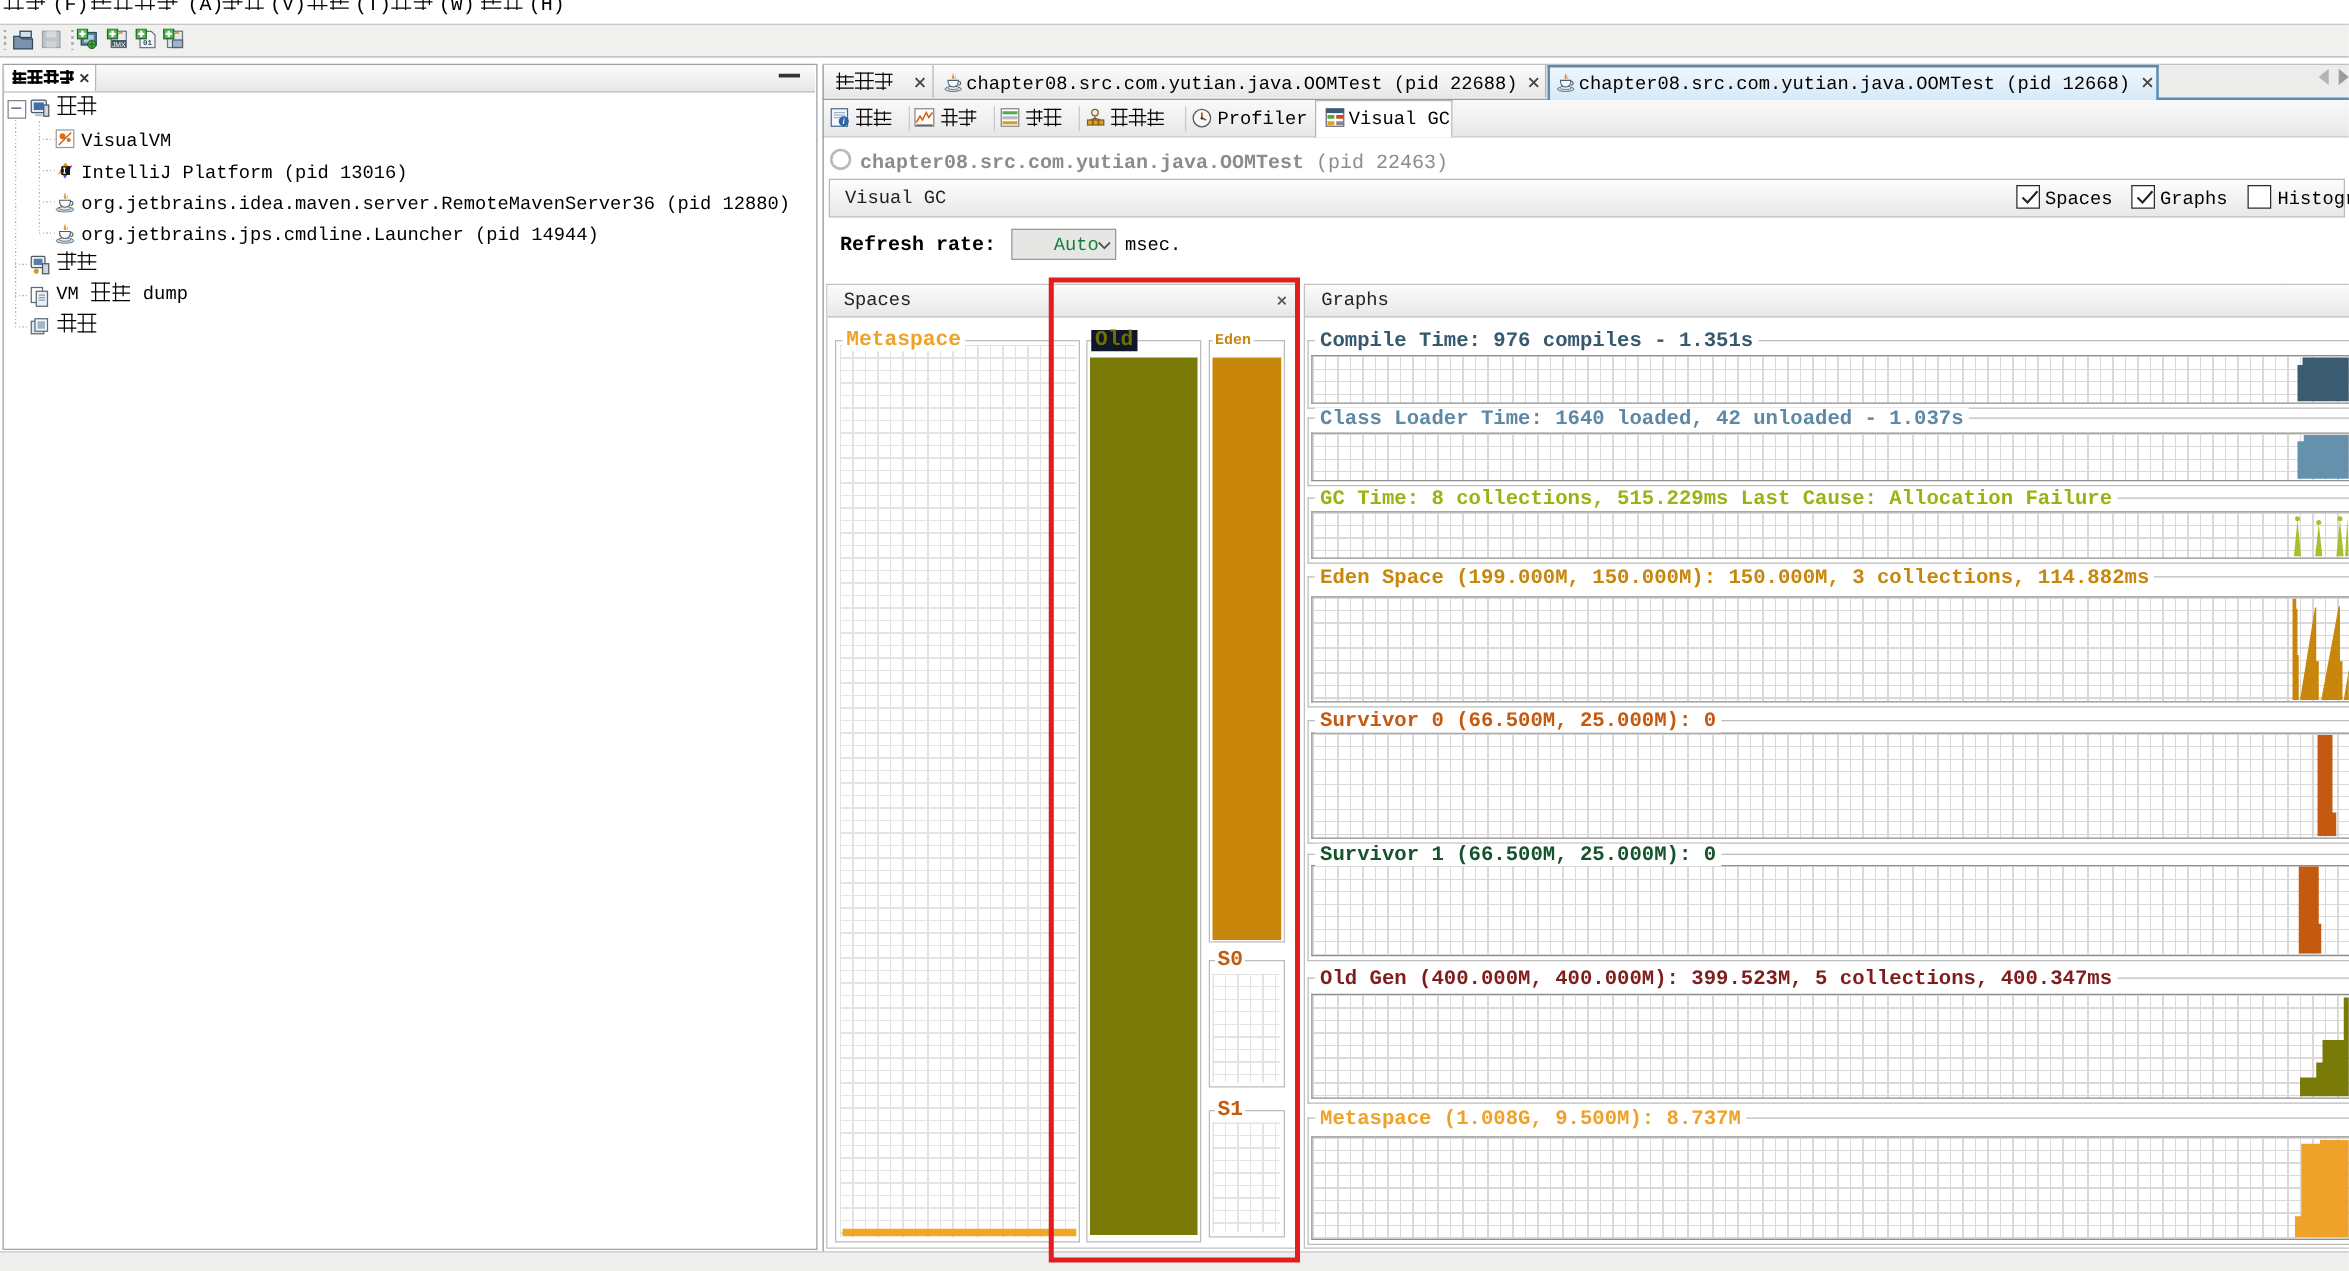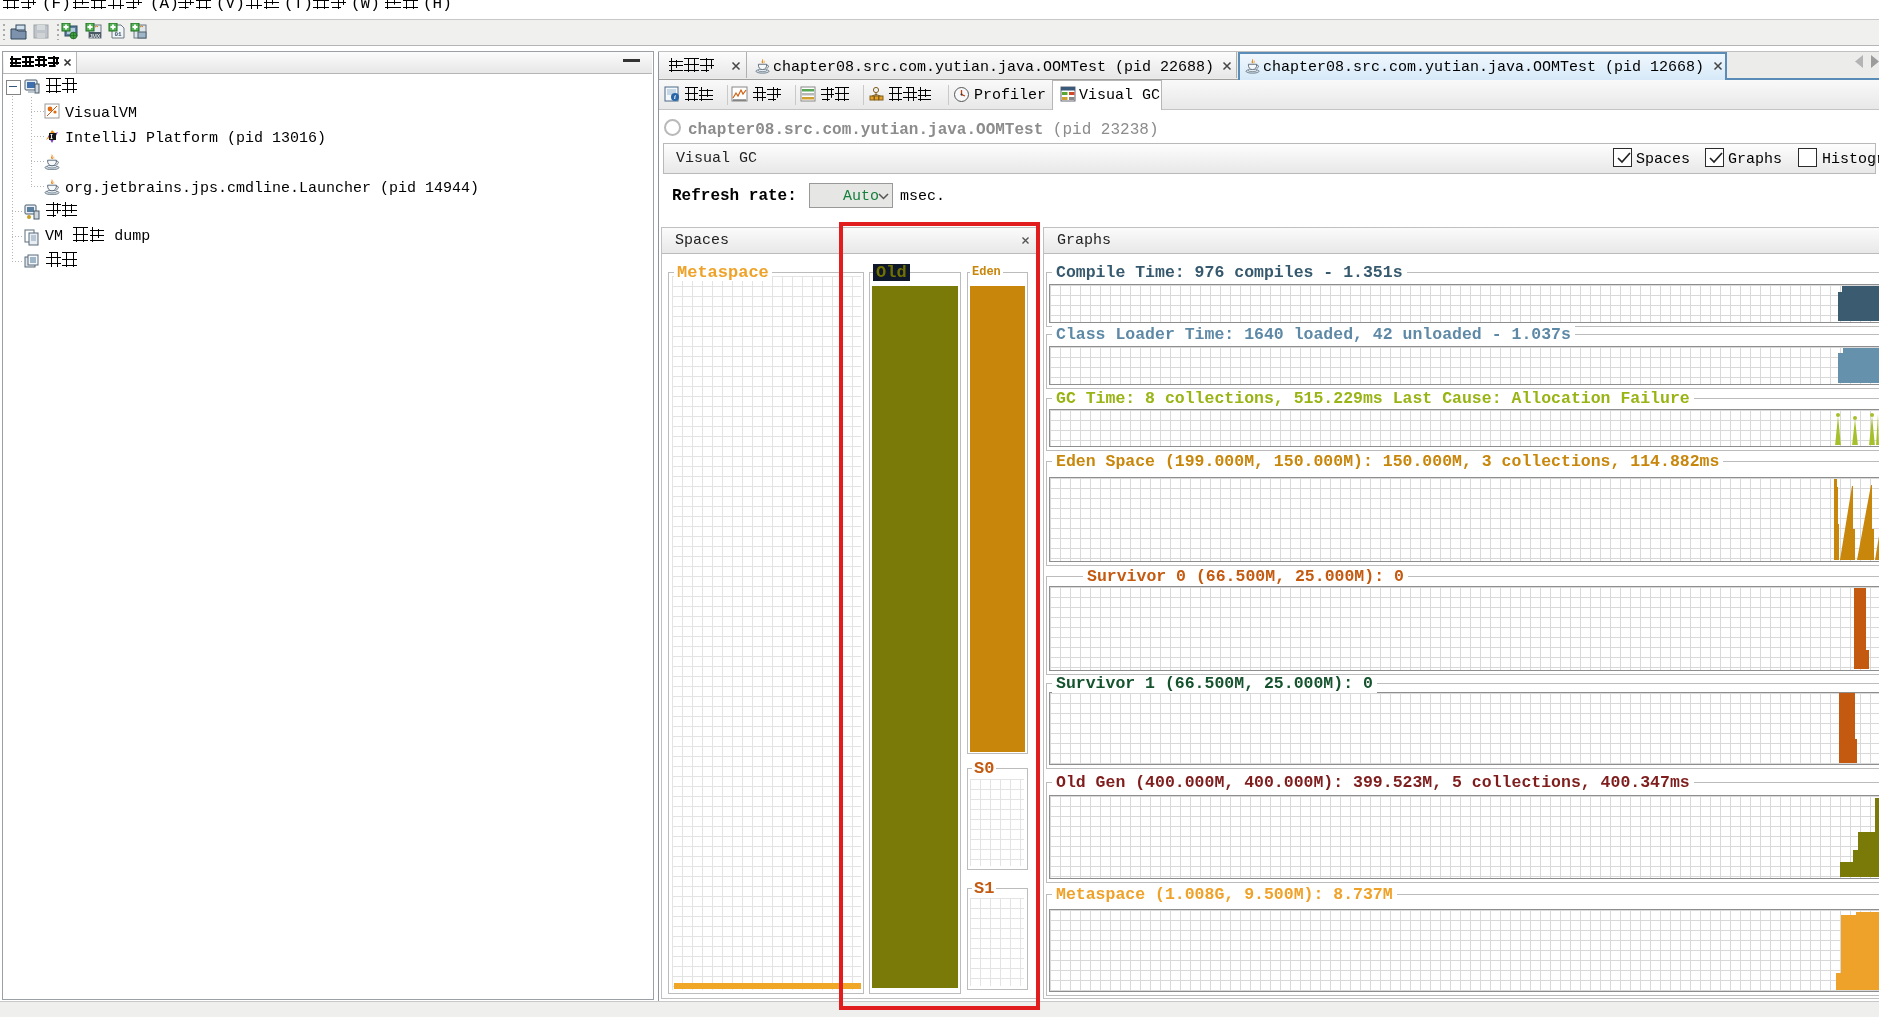--- a/index.html
+++ b/index.html
@@ -146,20 +146,21 @@
   <div class="ab" style="left:63px;top:8px;">IntelliJ Platform (pid 13016)</div>
 
   <svg class="ab" style="left:42px;top:31px" width="17" height="17" viewBox="0 0 17 17">
       <ellipse cx="8" cy="14.6" rx="7" ry="2.1" fill="#cfd9e2" stroke="#5d6f7e" stroke-width=".8"></ellipse>
       <ellipse cx="8" cy="13.6" rx="4.6" ry="1.4" fill="#e9eef2" stroke="#5d6f7e" stroke-width=".7"></ellipse>
       <path d="M3.6 7.2 h8.8 c.2 3.4 -1.4 5.6 -4.4 5.6 s-4.6-2.2-4.4-5.6 Z" fill="#f6f8fa" stroke="#4e6070" stroke-width=".9"></path>
       <path d="M12.3 8 c2.6-.3 2.8 3 .1 3.4" fill="none" stroke="#4e6070" stroke-width=".9"></path>
       <path d="M7.8 6 C5.6 4.2 8.6 3.4 7.4 1.2 C10 2.6 7.4 3.8 9.3 6 Z" fill="#e88b1e"></path>
       <path d="M9.6 5.6 C8.4 4.6 10.2 4.1 9.5 2.9 C11 3.8 9.6 4.6 10.6 5.6 Z" fill="#f0a94f"></path>
     </svg>
+  <div class="ab" style="left:63px;top:33px;">org.jetbrains.idea.maven.server.RemoteMavenServer36 (pid 12880)</div>
 
   <svg class="ab" style="left:42px;top:56px" width="17" height="17" viewBox="0 0 17 17">
       <ellipse cx="8" cy="14.6" rx="7" ry="2.1" fill="#cfd9e2" stroke="#5d6f7e" stroke-width=".8"></ellipse>
       <ellipse cx="8" cy="13.6" rx="4.6" ry="1.4" fill="#e9eef2" stroke="#5d6f7e" stroke-width=".7"></ellipse>
       <path d="M3.6 7.2 h8.8 c.2 3.4 -1.4 5.6 -4.4 5.6 s-4.6-2.2-4.4-5.6 Z" fill="#f6f8fa" stroke="#4e6070" stroke-width=".9"></path>
       <path d="M12.3 8 c2.6-.3 2.8 3 .1 3.4" fill="none" stroke="#4e6070" stroke-width=".9"></path>
       <path d="M7.8 6 C5.6 4.2 8.6 3.4 7.4 1.2 C10 2.6 7.4 3.8 9.3 6 Z" fill="#e88b1e"></path>
       <path d="M9.6 5.6 C8.4 4.6 10.2 4.1 9.5 2.9 C11 3.8 9.6 4.6 10.6 5.6 Z" fill="#f0a94f"></path>
     </svg>
   <div class="ab" style="left:63px;top:58px;">org.jetbrains.jps.cmdline.Launcher (pid 14944)</div>
@@ -277,21 +278,21 @@
     <rect x="1" y="1" width="14" height="14" fill="#fff" stroke="#667"></rect>
     <rect x="1" y="1" width="14" height="3.5" fill="#3a5a7a"></rect>
     <rect x="2" y="6" width="5.5" height="3" fill="#58a830"></rect>
     <rect x="9" y="6" width="5.5" height="3" fill="#d04828"></rect>
     <rect x="2" y="11" width="5.5" height="3" fill="#d0a030"></rect>
     <rect x="9" y="11" width="5.5" height="3" fill="#888"></rect>
   </svg>
 <div class="ab" style="left:1079px;top:87px;font-size:15px;color:#000;">Visual GC</div>
 
 <div class="ab" style="left:664px;top:119px;width:17px;height:17px;border:2px solid #b9b9b9;border-radius:50%;box-sizing:border-box;"></div>
-<div class="ab" style="left:688px;top:121px;font-size:16px;font-weight:bold;color:#8c8c8c;">chapter08.src.com.yutian.java.OOMTest <span style="font-weight:normal">(pid 23238)</span></div>
+<div class="ab" style="left:688px;top:121px;font-size:16px;font-weight:bold;color:#8c8c8c;">chapter08.src.com.yutian.java.OOMTest <span style="font-weight:normal">(pid 22463)</span></div>
 
 <div class="ab tbar" style="left:663px;top:143px;width:1213px;height:31px;box-sizing:border-box;"></div>
 <div class="ab" style="left:676px;top:150px;font-size:15px;color:#222;">Visual GC</div>
 <div class="ab" style="left:1613px;top:148px;width:19px;height:19px;background:#fff;border:1.5px solid #2b2b2b;box-sizing:border-box;"></div>
 <svg class="ab" style="left:1615px;top:150px" width="16" height="15">
     <path d="M3 8 l4 4 8-9" stroke="#222" stroke-width="1.7" fill="none"></path>
   </svg>
 <div class="ab" style="left:1636px;top:151px;font-size:15px;color:#000;">Spaces</div>
 <div class="ab" style="left:1705px;top:148px;width:19px;height:19px;background:#fff;border:1.5px solid #2b2b2b;box-sizing:border-box;"></div>
 <svg class="ab" style="left:1707px;top:150px" width="16" height="15">
@@ -372,21 +373,21 @@
       <path d="M790 82 L802 8 L803 8 L803 51 L805 51 L805 82 Z" fill="#c8860b"></path>
       <path d="M807 82 L821 7 L822 7 L822 51 L824 51 L824 82 Z" fill="#c8860b"></path>
       <path d="M825 82 L829 58 L830 58 L830 82 Z" fill="#c8860b"></path>
     </svg>
 <div class="ab gtitle" style="left:1052px;top:453px;color:#c8860b;">Eden Space (199.000M, 150.000M): 150.000M, 3 collections, 114.882ms</div>
 <div class="ab frame" style="left:1046px;top:576px;width:833px;height:97px;border-right:none;"></div>
 <div class="ab chart grid10" style="left:1049px;top:586px;width:830px;height:83px;border-right:none;"></div>
 <svg class="ab" style="left:1050px;top:587px" width="829" height="82" viewBox="0 0 829 82">
       <path d="M804 82 L804 1 L816 1 L816 63 L819 63 L819 82 Z" fill="#c45a10"></path>
     </svg>
-<div class="ab gtitle" style="left:1052px;top:568px;color:#c45a10;margin-left:31px;">Survivor 0 (66.500M, 25.000M): 0</div>
+<div class="ab gtitle" style="left:1052px;top:568px;color:#c45a10;">Survivor 0 (66.500M, 25.000M): 0</div>
 <div class="ab frame" style="left:1046px;top:683px;width:833px;height:84px;border-right:none;"></div>
 <div class="ab chart grid10" style="left:1049px;top:692px;width:830px;height:71px;border-right:none;"></div>
 <svg class="ab" style="left:1050px;top:693px" width="829" height="70" viewBox="0 0 829 70">
       <path d="M789 70 L789 0 L805 0 L805 46 L807 46 L807 70 Z" fill="#c45a10"></path>
     </svg>
 <div class="ab gtitle" style="left:1052px;top:675px;color:#14532d;">Survivor 1 (66.500M, 25.000M): 0</div>
 <div class="ab frame" style="left:1046px;top:782px;width:833px;height:99px;border-right:none;"></div>
 <div class="ab chart grid10" style="left:1049px;top:795px;width:830px;height:82px;border-right:none;"></div>
 <svg class="ab" style="left:1050px;top:796px" width="829" height="81" viewBox="0 0 829 81">
       <path d="M790 82 L790 66 L803 66 L803 54 L808 54 L808 36 L825 36 L825 2 L830 2 L830 82 Z" fill="#7a7a08"></path>

